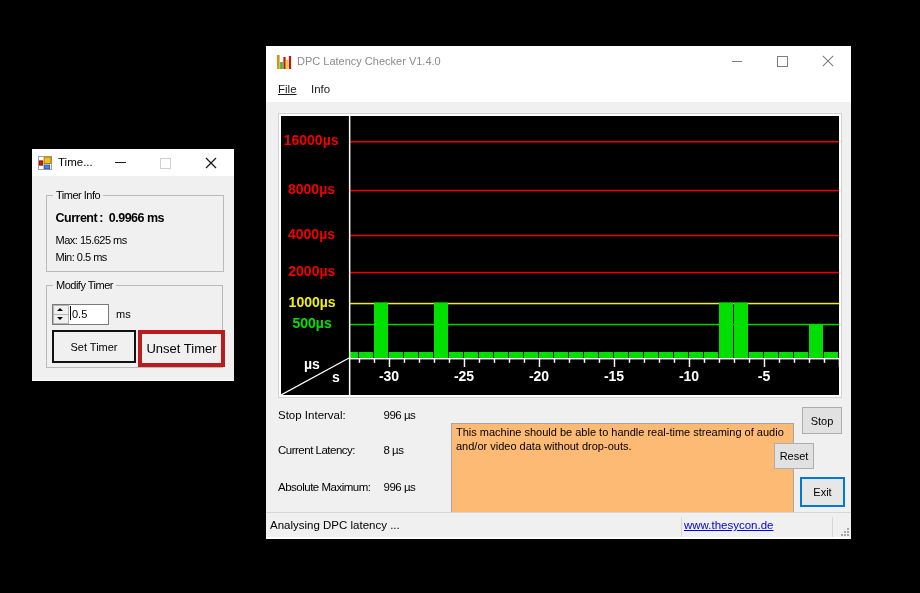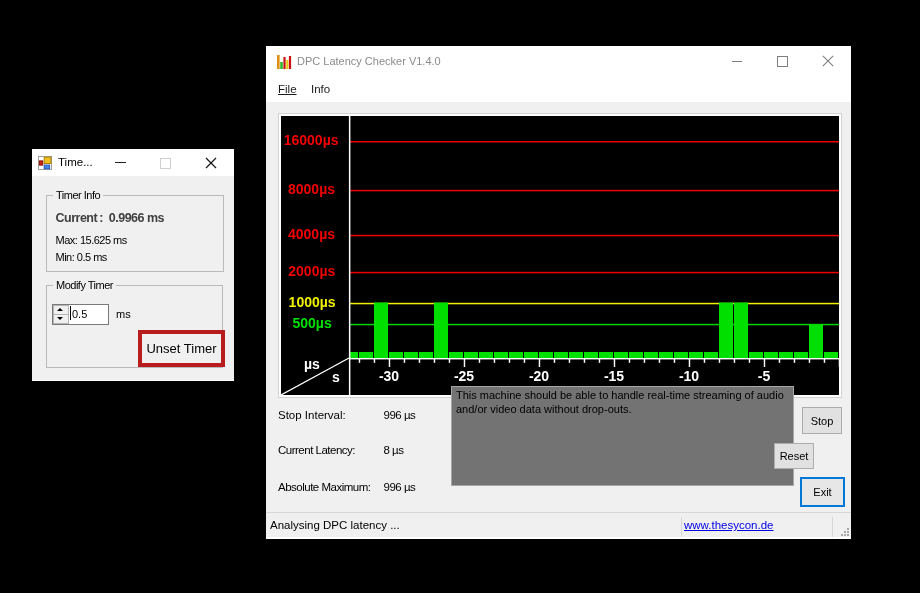--- a/index.html
+++ b/index.html
@@ -17,21 +17,21 @@
   
   .capline{background:#7e7e7e;}
 
   
   #chartframe{left:12px;top:67px;width:562px;height:283px;border:1px solid #d2d2d2;background:#fff;}
   #chartblack{left:15px;top:70px;width:558px;height:279px;background:#7dd3fc;}
 
   
   .lbl{font-size:11.5px;color:#000;letter-spacing:-0.5px;}
 
-  #textbox{left:185px;top:340px;width:337px;height:96px;background:#737373;border:1px solid #a6a6a6;
+  #textbox{left:185px;top:377px;width:337px;height:96px;background:#fdba74;border:1px solid #a6a6a6;
            font-size:11px;color:#000;line-height:13.7px;padding:2px 0 0 4px;letter-spacing:0px;}
 
   .btn{background:#e1e1e1;border:1px solid #adadad;font-size:11px;color:#000;
        display:flex;align-items:center;justify-content:center;}
 
   
   #statusbar{left:0;top:466px;width:585px;height:26px;background:#f0f0f0;border-top:1px solid #d7d7d7;}
 
   
   #timerwin{left:32px;top:149px;width:202px;height:231px;background:#f0f0f0;border-bottom:1.5px solid #fff;}
@@ -54,38 +54,40 @@
   <div class="abs" style="left:26px;top:0;height:27px;line-height:27px;font-size:11.5px;color:#000;">Time...</div>
 
   <div class="abs" style="left:83px;top:13px;width:11px;height:1.4px;background:#222;"></div>
   <div class="abs" style="left:128px;top:9px;width:9px;height:9px;border:1px solid #cfcfcf;background:#fff;"></div>
   <svg class="abs" style="left:173px;top:8px" width="12" height="12" viewBox="0 0 12 12">
     <path d="M1 1 L11 11 M11 1 L1 11" stroke="#1a1a1a" stroke-width="1.3" fill="none"></path>
   </svg>
 
   <div class="abs groupbox" style="left:14px;top:46px;width:176px;height:75px;"></div>
   <div class="abs grouplabel" style="left:21px;top:40px;text-align:center;">Timer Info</div>
-  <div class="abs" style="left:23.5px;top:61.5px;font-size:12.5px;font-weight:bold;letter-spacing:-0.5px;color:#404040;">Current : &nbsp;0.9966 ms</div>
+  <div class="abs" style="left:23.5px;top:61.5px;font-size:12.5px;font-weight:bold;letter-spacing:-0.5px;color:#000000;">Current : &nbsp;0.9966 ms</div>
   <div class="abs" style="left:23.5px;top:84.5px;font-size:11px;letter-spacing:-0.5px;">Max: 15.625 ms</div>
   <div class="abs" style="left:23.5px;top:101.5px;font-size:11px;letter-spacing:-0.5px;">Min: 0.5 ms</div>
 
   <div class="abs groupbox" style="left:14px;top:136px;width:175px;height:81px;"></div>
   <div class="abs grouplabel" style="left:21px;top:130px;">Modify Timer</div>
 
   <div class="abs" style="left:20px;top:155px;width:55px;height:19px;background:#fff;border:1px solid #7a7a7a;"></div>
   <div class="abs" style="left:21px;top:156px;width:14px;height:8px;background:#f0f0f0;border:1px solid #b5b5b5;"></div>
   <div class="abs" style="left:21px;top:165px;width:14px;height:8px;background:#f0f0f0;border:1px solid #b5b5b5;"></div>
   <svg class="abs" style="left:21px;top:156px" width="14" height="18" viewBox="0 0 14 18">
     <path d="M7 3 L10 6 L4 6 Z" fill="#000"></path>
     <path d="M4 12 L10 12 L7 15 Z" fill="#000"></path>
   </svg>
   <div class="abs" style="left:38px;top:157px;width:1px;height:14px;background:#000;"></div>
   <div class="abs" style="left:40px;top:159px;font-size:11px;">0.5</div>
   <div class="abs" style="left:84px;top:159px;font-size:11px;">ms</div>
 
+  <div class="abs" style="left:20px;top:181px;width:80px;height:29px;background:#f0f0f0;border:2px solid #111;
+       display:flex;align-items:center;justify-content:center;font-size:11px;">Set Timer</div>
   <div class="abs" style="left:106px;top:181px;width:79px;height:29px;background:#f0f0f0;border:4px solid #b91c1c;
        display:flex;align-items:center;justify-content:center;font-size:13px;">Unset Timer</div>
 </div>
 
 <div class="abs" id="mainwin">
   <div class="abs" id="mtitle"></div>
 
   <svg class="abs" style="left:10px;top:8px" width="16" height="16" viewBox="0 0 16 16">
     <rect x="1" y="1" width="2.6" height="14" fill="#e09010"></rect>
     <rect x="4.2" y="8" width="2.6" height="7" fill="#30b830"></rect>

